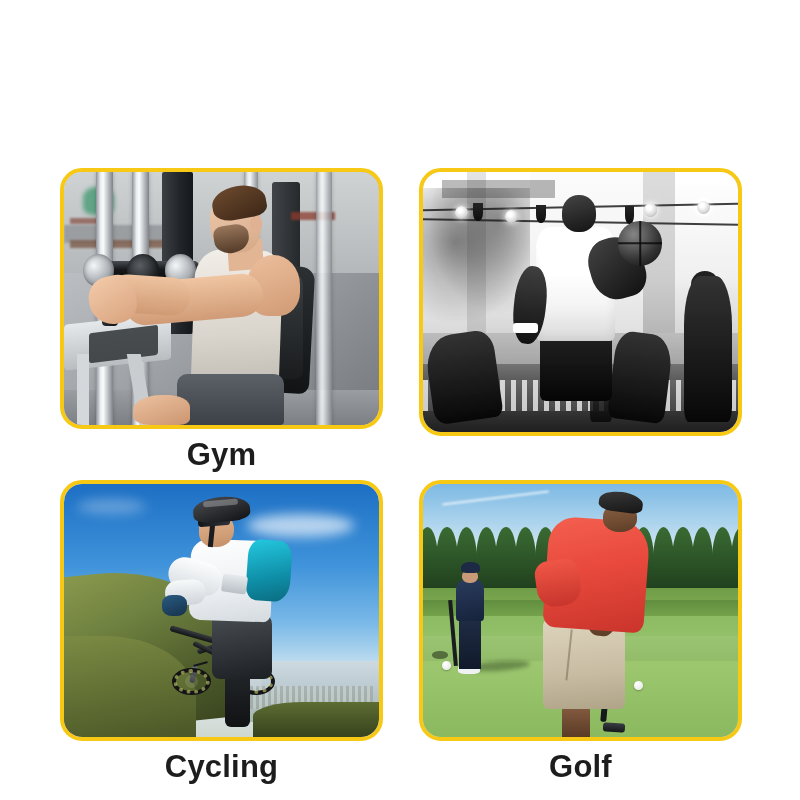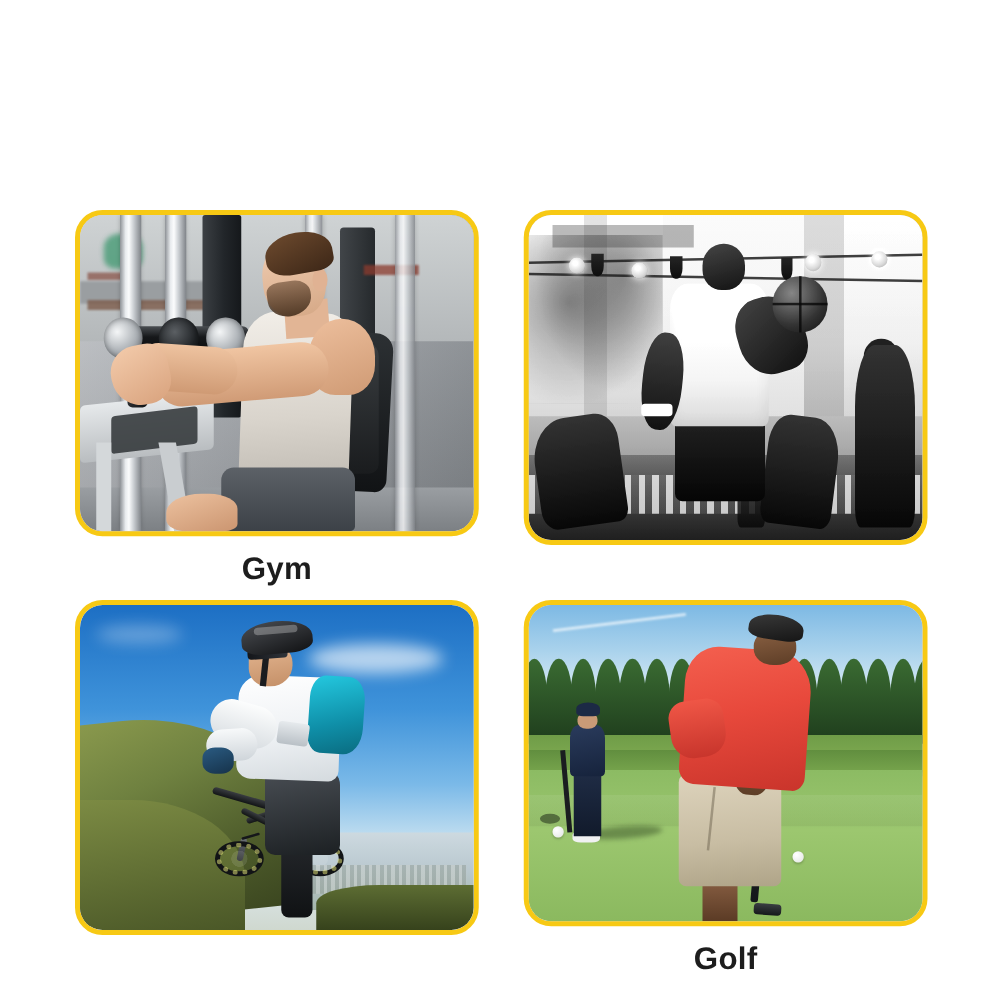--- a/index.html
+++ b/index.html
@@ -89,21 +89,21 @@
   .photo {
     position: absolute;
     inset: 0;
     overflow: hidden;
     border-radius: 18px;
   }
   .card-label {
     margin-top: 11px;
     font-family: "Liberation Sans", sans-serif;
     font-weight: 700;
-    font-size: 25px;
+    font-size: 31px;
     line-height: 30px;
     color: #1d1d1d;
     letter-spacing: 0.2px;
   }
 
   
   .gym {
     background:
       linear-gradient(180deg, rgba(255,255,255,.10), rgba(0,0,0,.18)),
       linear-gradient(100deg,#c9ccd0 0%, #b9bdc2 30%, #a7abb0 60%, #8e9398 100%);
@@ -773,20 +773,21 @@
           <div class="sleeve"></div>
           <div class="sleeve2"></div>
           <div class="glove"></div>
           <div class="face"></div>
           <div class="strap"></div>
           <div class="glasses"></div>
           <div class="helmet"></div>
           <div class="helmet-vent"></div>
         </div>
       </div>
+      <div class="card-label">Cycling</div>
     </div>
 
     <div class="cell">
       <div class="card">
         <div class="photo golf">
           <div class="sky"></div>
           <div class="contrail"></div>
           <div class="trees-wrap">
             <div class="tree" style="left:0%"></div>
             <div class="tree" style="left:6%"></div>

